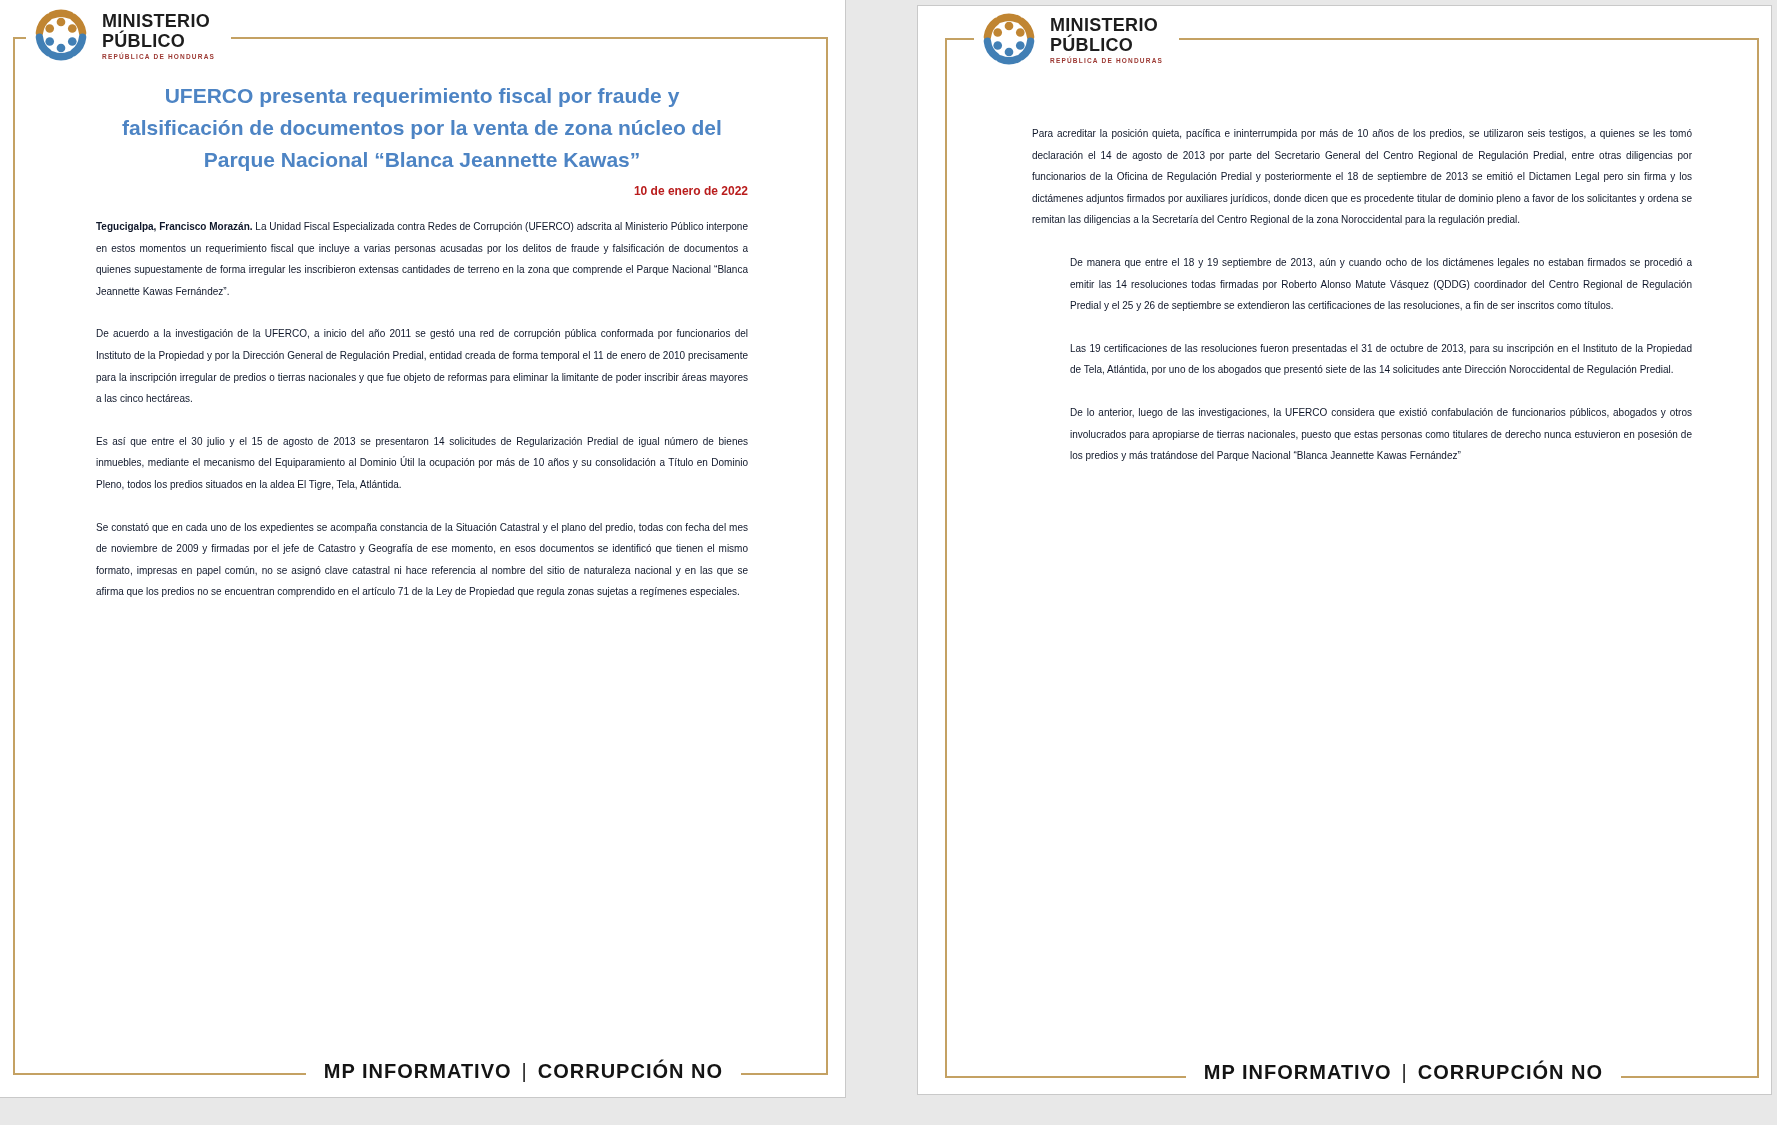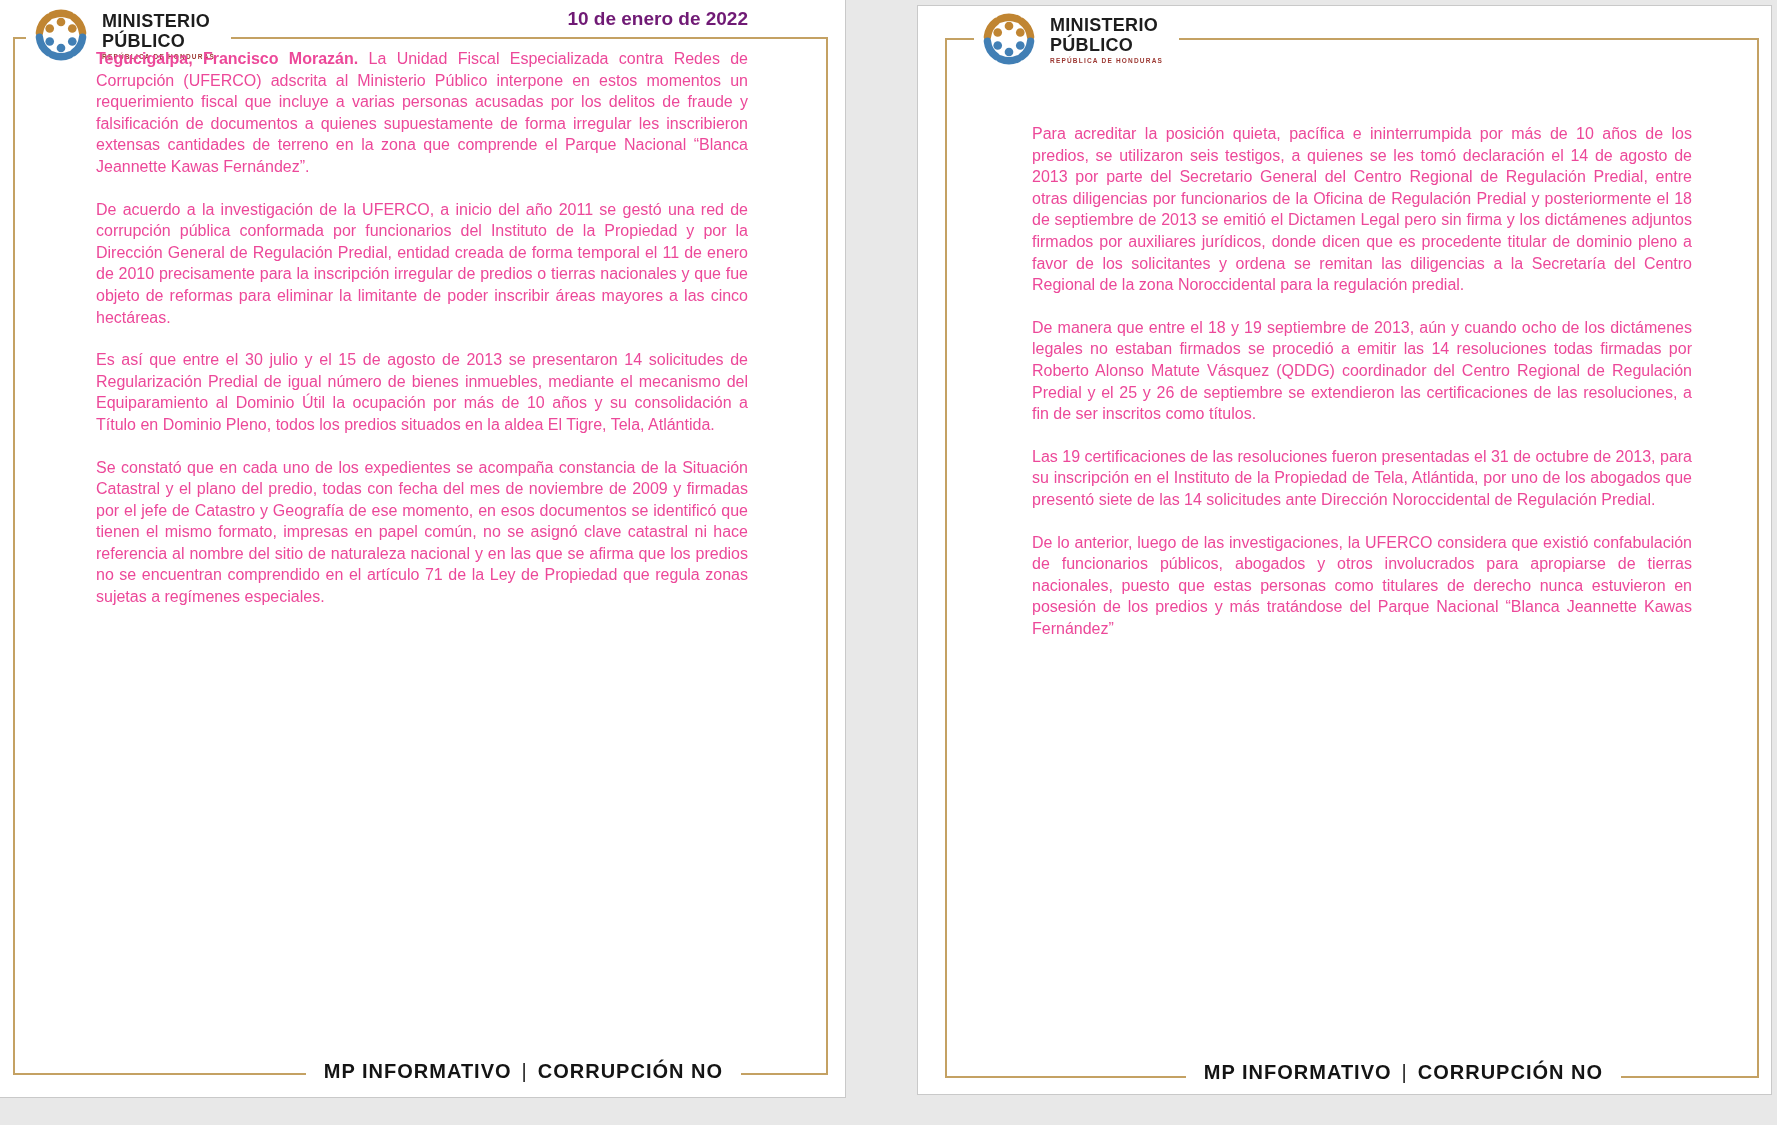--- a/index.html
+++ b/index.html
@@ -32,29 +32,29 @@
 
   .content{position:absolute;}
   #page1 .content{left:96px;top:0;width:652px;}
   #page2 .content{left:114px;top:117px;width:660px;}
 
   .title{
     margin:80px 0 0 0;padding:0 12px;
     font-size:21px;line-height:32px;font-weight:bold;
     color:#4d84c4;text-align:center;
   }
-  .date{margin-top:8px;font-size:19px;font-weight:bold;text-align:right;color:#701a75;}
+  .date{margin-top:8px;font-size:12px;font-weight:bold;text-align:right;color:#b91c1c;}
 
   .content p{
     margin:18px 0 0 0;
-    font-size:16px;line-height:21.6px;
-    color:#ec4899;text-align:justify;
+    font-size:10px;line-height:21.6px;
+    color:#0f172a;text-align:justify;
   }
   #page2 .content p{margin-top:0;}
-  #page2 .content p + p{margin-top:21px;}
+  #page2 .content p + p{margin-top:21px;margin-left:38px;}
   #page1 .content p + p{margin-top:21px;}
   .lead{font-weight:bold;}
 
   .footer{
     position:absolute;background:#ffffff;
     padding:0 18px;line-height:24px;white-space:nowrap;
     font-size:20px;font-weight:bold;color:#141414;letter-spacing:1px;
   }
   #page1 .footer{right:104px;bottom:14px;}
   #page2 .footer{right:150px;bottom:10px;}
@@ -92,20 +92,21 @@
         </g>
       </svg>
       <div class="logo-text">
         <div class="logo-name">MINISTERIO</div>
         <div class="logo-name">PÚBLICO</div>
         <div class="logo-sub">REPÚBLICA DE HONDURAS</div>
       </div>
     </div>
 
     <div class="content">
+      <h1 class="title">UFERCO presenta requerimiento fiscal por fraude y falsificación de documentos por la venta de zona núcleo del Parque Nacional “Blanca Jeannette Kawas”</h1>
       <div class="date">10 de enero de 2022</div>
       <p><b class="lead">Tegucigalpa, Francisco Morazán.</b><span> La Unidad Fiscal Especializada contra Redes de Corrupción (UFERCO) adscrita al Ministerio Público interpone en estos momentos un requerimiento fiscal que incluye a varias personas acusadas por los delitos de fraude y falsificación de documentos a quienes supuestamente de forma irregular les inscribieron extensas cantidades de terreno en la zona que comprende el Parque Nacional “Blanca Jeannette Kawas Fernández”.</span></p>
       <p>De acuerdo a la investigación de la UFERCO, a inicio del año 2011 se gestó una red de corrupción pública conformada por funcionarios del Instituto de la Propiedad y por la Dirección General de Regulación Predial, entidad creada de forma temporal el 11 de enero de 2010 precisamente para la inscripción irregular de predios o tierras nacionales y que fue objeto de reformas para eliminar la limitante de poder inscribir áreas mayores a las cinco hectáreas.</p>
       <p>Es así que entre el 30 julio y el 15 de agosto de 2013 se presentaron 14 solicitudes de Regularización Predial de igual número de bienes inmuebles, mediante el mecanismo del Equiparamiento al Dominio Útil la ocupación por más de 10 años y su consolidación a Título en Dominio Pleno, todos los predios situados en la aldea El Tigre, Tela, Atlántida.</p>
       <p>Se constató que en cada uno de los expedientes se acompaña constancia de la Situación Catastral y el plano del predio, todas con fecha del mes de noviembre de 2009 y firmadas por el jefe de Catastro y Geografía de ese momento, en esos documentos se identificó que tienen el mismo formato, impresas en papel común, no se asignó clave catastral ni hace referencia al nombre del sitio de naturaleza nacional y en las que se afirma que los predios no se encuentran comprendido en el artículo 71 de la Ley de Propiedad que regula zonas sujetas a regímenes especiales.</p>
     </div>
 
     <div class="footer">
       <span>MP INFORMATIVO</span><span class="sep">|</span><span>CORRUPCIÓN NO</span>
     </div>

